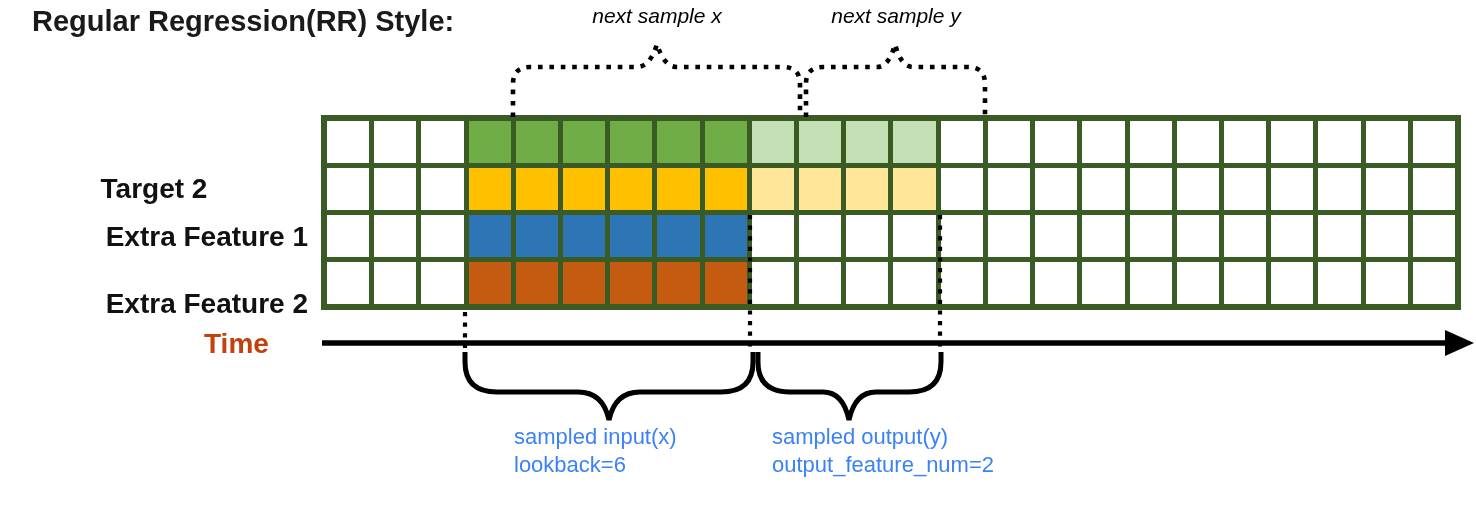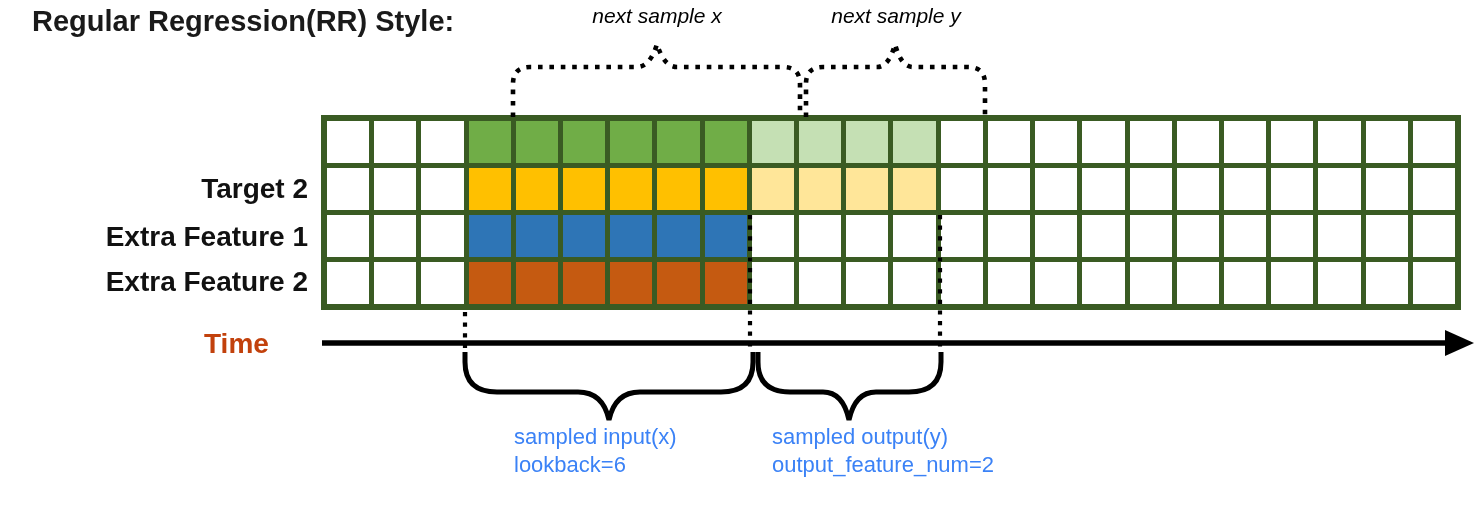--- a/index.html
+++ b/index.html
@@ -86,23 +86,23 @@
 </head>
 <body>
 
 <div id="canvas">
 
   <div class="title">Regular Regression(RR) Style:</div>
 
   <div class="top-label" id="top-label-y">next sample y</div>
   <div class="top-label" id="top-label-x">next sample x</div>
 
-  <div class="row-label" style="top:164px;">Target 2</div>
+  <div class="row-label" style="top:164px;text-align:center;">Target 2</div>
   <div class="row-label" style="top:212px;">Extra Feature 1</div>
-  <div class="row-label" style="top:257px;">Extra Feature 2</div>
+  <div class="row-label" style="top:279px;">Extra Feature 2</div>
 
   <div id="grid" style="background: rgb(58, 91, 35);">
       <div class="cell"></div>
       <div class="cell"></div>
       <div class="cell"></div>
       <div class="cell" style="background: rgb(112, 173, 71);"></div>
       <div class="cell" style="background: rgb(112, 173, 71);"></div>
       <div class="cell" style="background: rgb(112, 173, 71);"></div>
       <div class="cell" style="background: rgb(112, 173, 71);"></div>
       <div class="cell" style="background: rgb(112, 173, 71);"></div>

